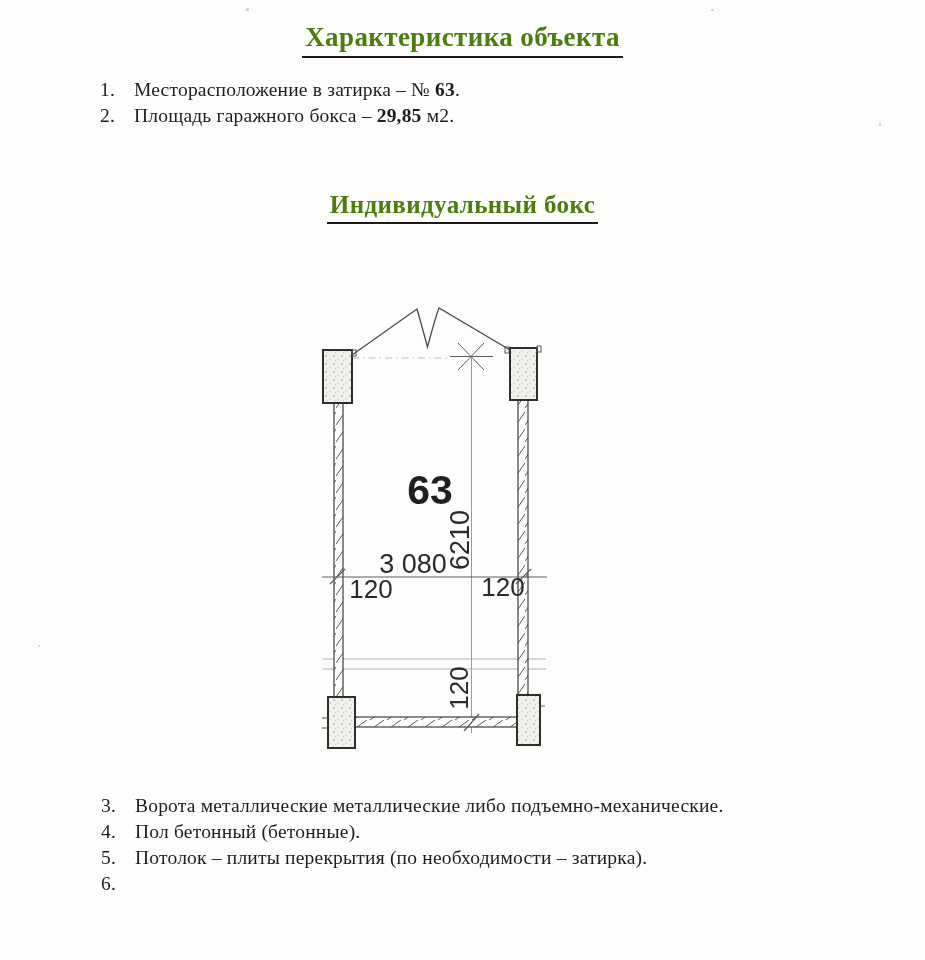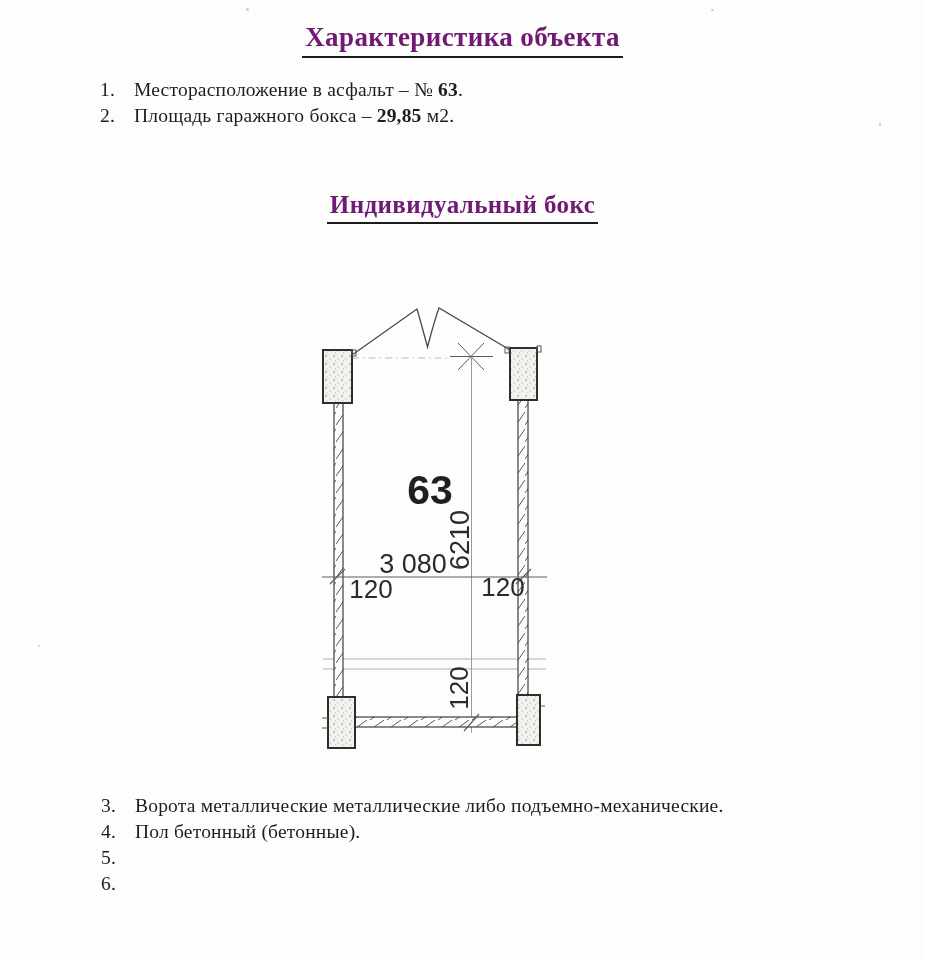--- a/index.html
+++ b/index.html
@@ -7,21 +7,21 @@
     position:relative;
     width:925px; height:960px;
     margin:0 auto;
     background:#fdfdfc;
     font-family:"Liberation Serif", serif;
     color:#1d1d1d;
     overflow:hidden;
   }
   .heading {
     position:absolute; left:0; width:100%;
-    text-align:center; font-weight:bold; color:#701a75;
+    text-align:center; font-weight:bold; color:#4d7c0f;
     letter-spacing:0.4px;
   }
   .heading-1 { top:22px; font-size:27px; }
   .heading-2 { top:191px; font-size:25px; }
   .heading .u {
     display:inline-block;
     border-bottom:2.5px solid #1b1b1b;
     padding:0 3px 3px 3px;
   }
   .numlist { position:absolute; font-size:19.5px; letter-spacing:0.2px; }
@@ -41,21 +41,21 @@
   <div class="heading heading-1">
     <span class="u">Характеристика объекта</span>
   </div>
   <div class="heading heading-2">
     <span class="u">Индивидуальный бокс</span>
   </div>
 
   <div class="numlist list-top">
     <div class="row">
       <span class="num">1.</span>
-      <span><span>Месторасположение  в асфальт – № </span><b>63</b><span>.</span></span>
+      <span><span>Месторасположение  в затирка – № </span><b>63</b><span>.</span></span>
     </div>
     <div class="row">
       <span class="num">2.</span>
       <span><span>Площадь гаражного бокса – </span><b>29,85</b><span> м2.</span></span>
     </div>
   </div>
 
   <svg class="diagram-svg" width="270" height="480" viewBox="0 0 270 480" xmlns="http://www.w3.org/2000/svg">
     <defs>
       <pattern id="stipple" patternUnits="userSpaceOnUse" width="8" height="8">
@@ -127,20 +127,21 @@
     <div class="row">
       <span class="num">3.</span>
       <span>Ворота металлические металлические либо подъемно-механические.</span>
     </div>
     <div class="row">
       <span class="num">4.</span>
       <span>Пол бетонный (бетонные).</span>
     </div>
     <div class="row">
       <span class="num">5.</span>
+      <span>Потолок – плиты перекрытия  (по необходимости – затирка).</span>
     </div>
     <div class="row">
       <span class="num">6.</span>
     </div>
   </div>
 
   <div class="speck" style="left:246px; top:8px;  width:3px; height:3px;"></div>
   <div class="speck" style="left:711px; top:9px;  width:3px; height:2px;"></div>
   <div class="speck" style="left:879px; top:123px; width:2px; height:3px;"></div>
   <div class="speck" style="left:38px;  top:645px; width:2px; height:2px;"></div>

